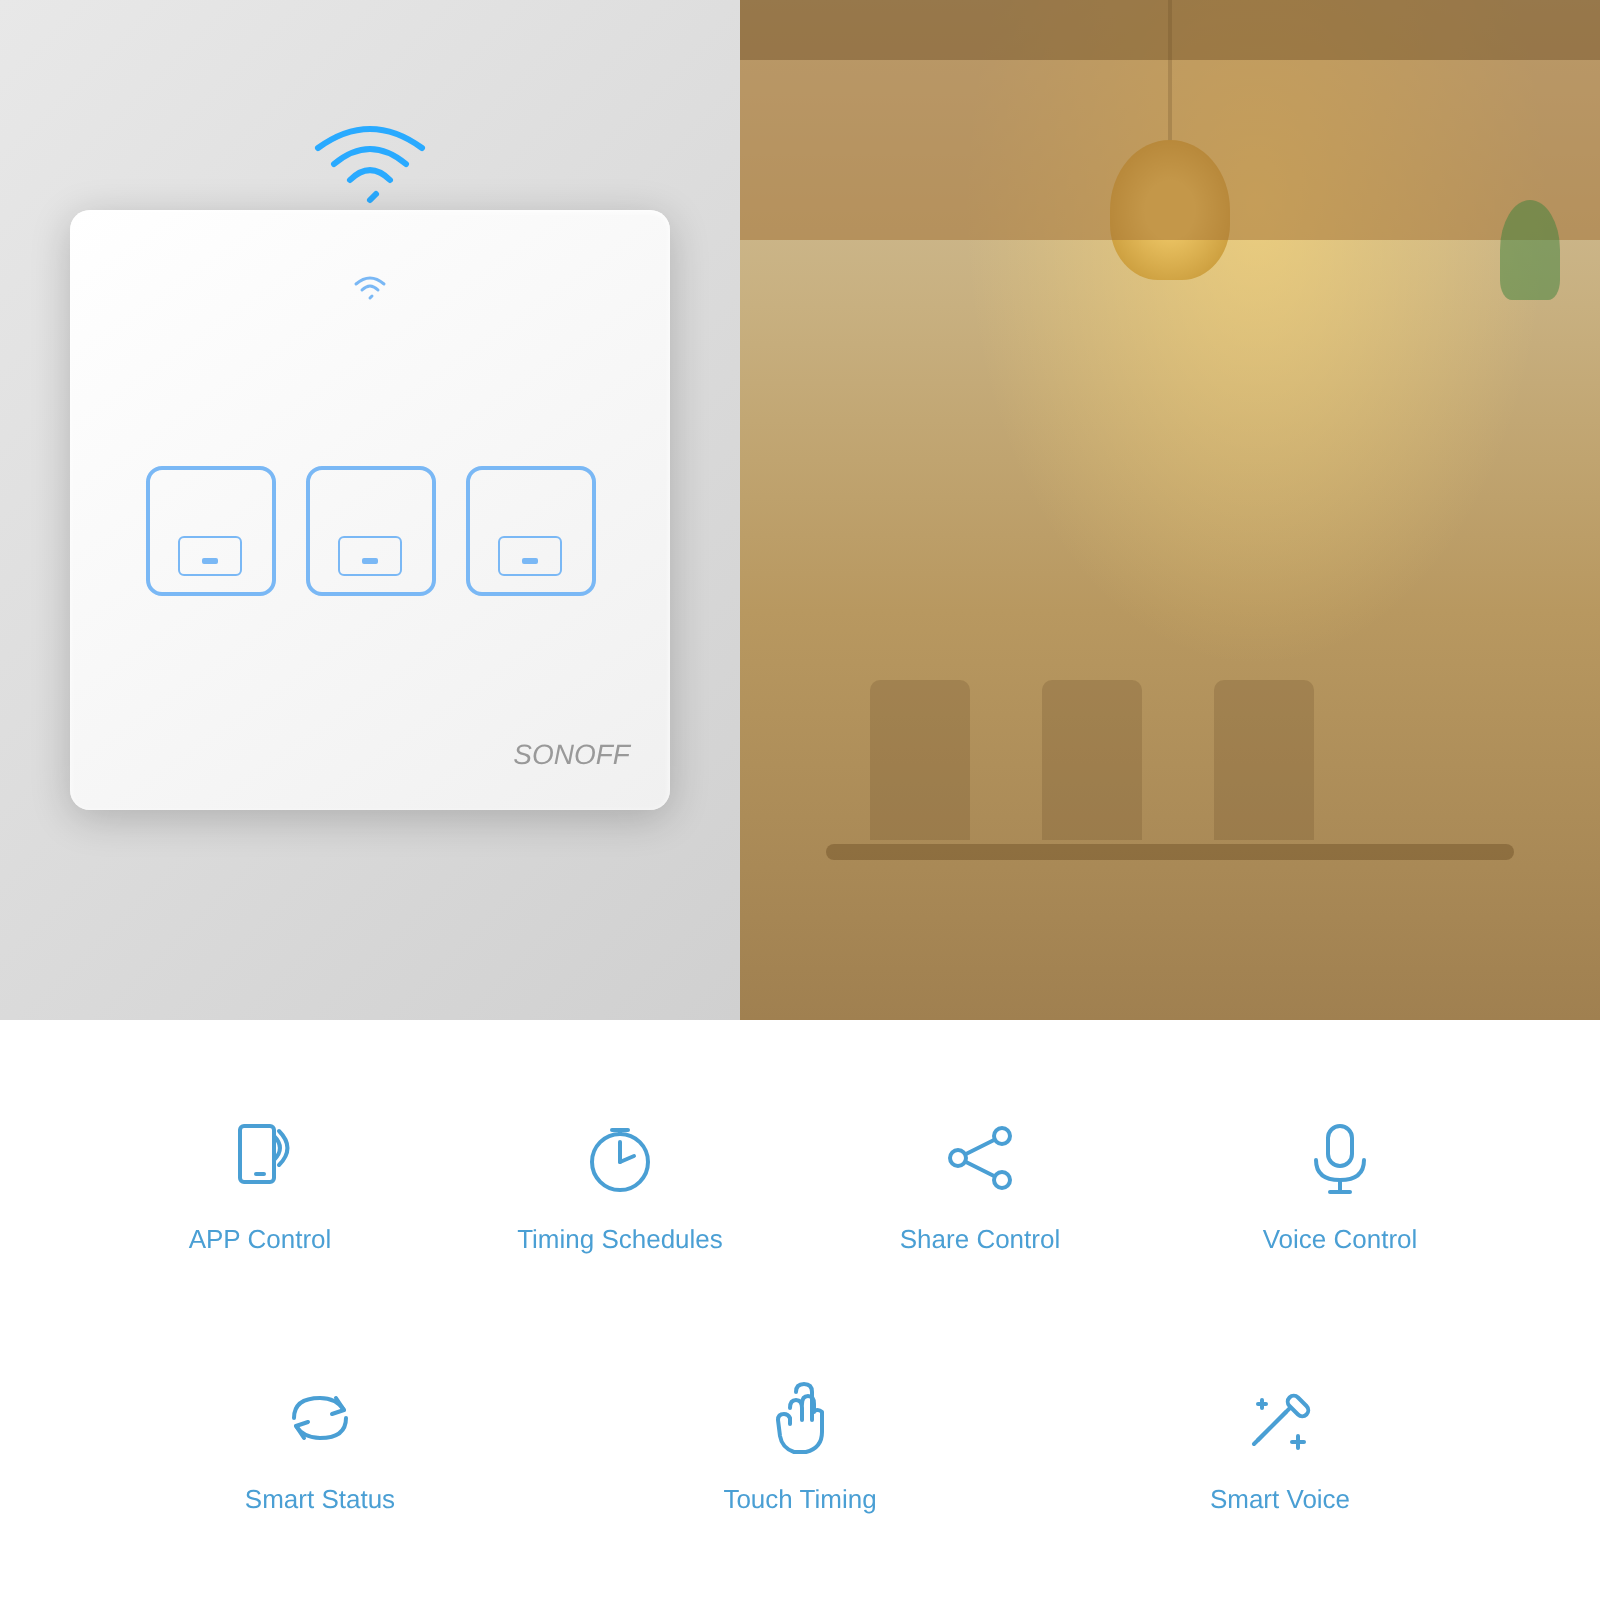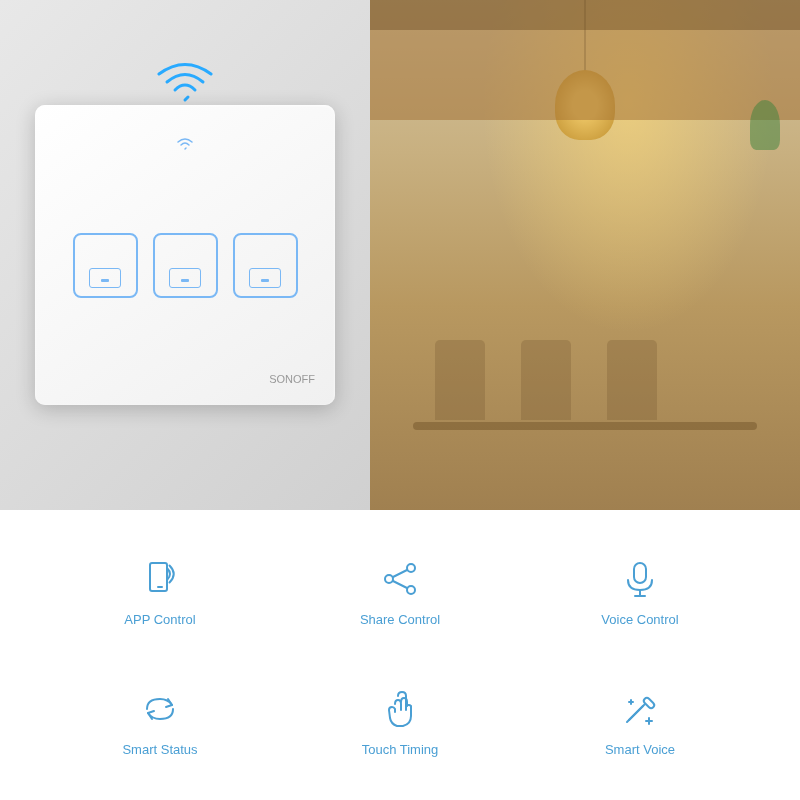--- a/index.html
+++ b/index.html
@@ -89,21 +89,22 @@
       height: 3px;
       background: #7ab8f5;
       border-radius: 1px;
     }
 
     .sonoff-logo {
       position: absolute;
       bottom: 20px;
       right: 20px;
       color: #999;
-      font-size: 11px;
+      font-size: 14px;
+      font-style: italic;
     }
 
     
     .right-panel {
       width: 430px;
       height: 510px;
       background: linear-gradient(160deg, #f5e8d0 0%, #e8c88a 20%, #c8a060 40%, #b89060 60%, #a08050 80%, #907040 100%);
       position: relative;
       overflow: hidden;
     }
@@ -235,20 +236,32 @@
           <rect x="9" y="3" width="17" height="28" rx="2" ry="2"></rect>
           <line x1="17" y1="27" x2="21" y2="27"></line>
 
           <path d="M26 8 Q32 14 26 20" stroke="#4a9fd4" fill="none" stroke-width="2"></path>
           <path d="M28.5 5.5 Q37 14 28.5 22.5" stroke="#4a9fd4" fill="none" stroke-width="2"></path>
         </svg>
       </div>
       <span class="feature-label">APP Control</span>
     </div>
 
+    <div class="feature-item">
+      <div class="feature-icon">
+        <svg viewBox="0 0 38 38">
+          <circle cx="19" cy="21" r="14"></circle>
+          <line x1="19" y1="21" x2="19" y2="11"></line>
+          <line x1="19" y1="21" x2="26" y2="18"></line>
+          <line x1="15" y1="5" x2="23" y2="5"></line>
+          <line x1="19" y1="5" x2="19" y2="7"></line>
+        </svg>
+      </div>
+      <span class="feature-label">Timing Schedules</span>
+    </div>
 
     <div class="feature-item">
       <div class="feature-icon">
         <svg viewBox="0 0 38 38">
           <circle cx="30" cy="8" r="4"></circle>
           <circle cx="8" cy="19" r="4"></circle>
           <circle cx="30" cy="30" r="4"></circle>
           <line x1="12" y1="17" x2="26" y2="10"></line>
           <line x1="12" y1="21" x2="26" y2="28"></line>
         </svg>

